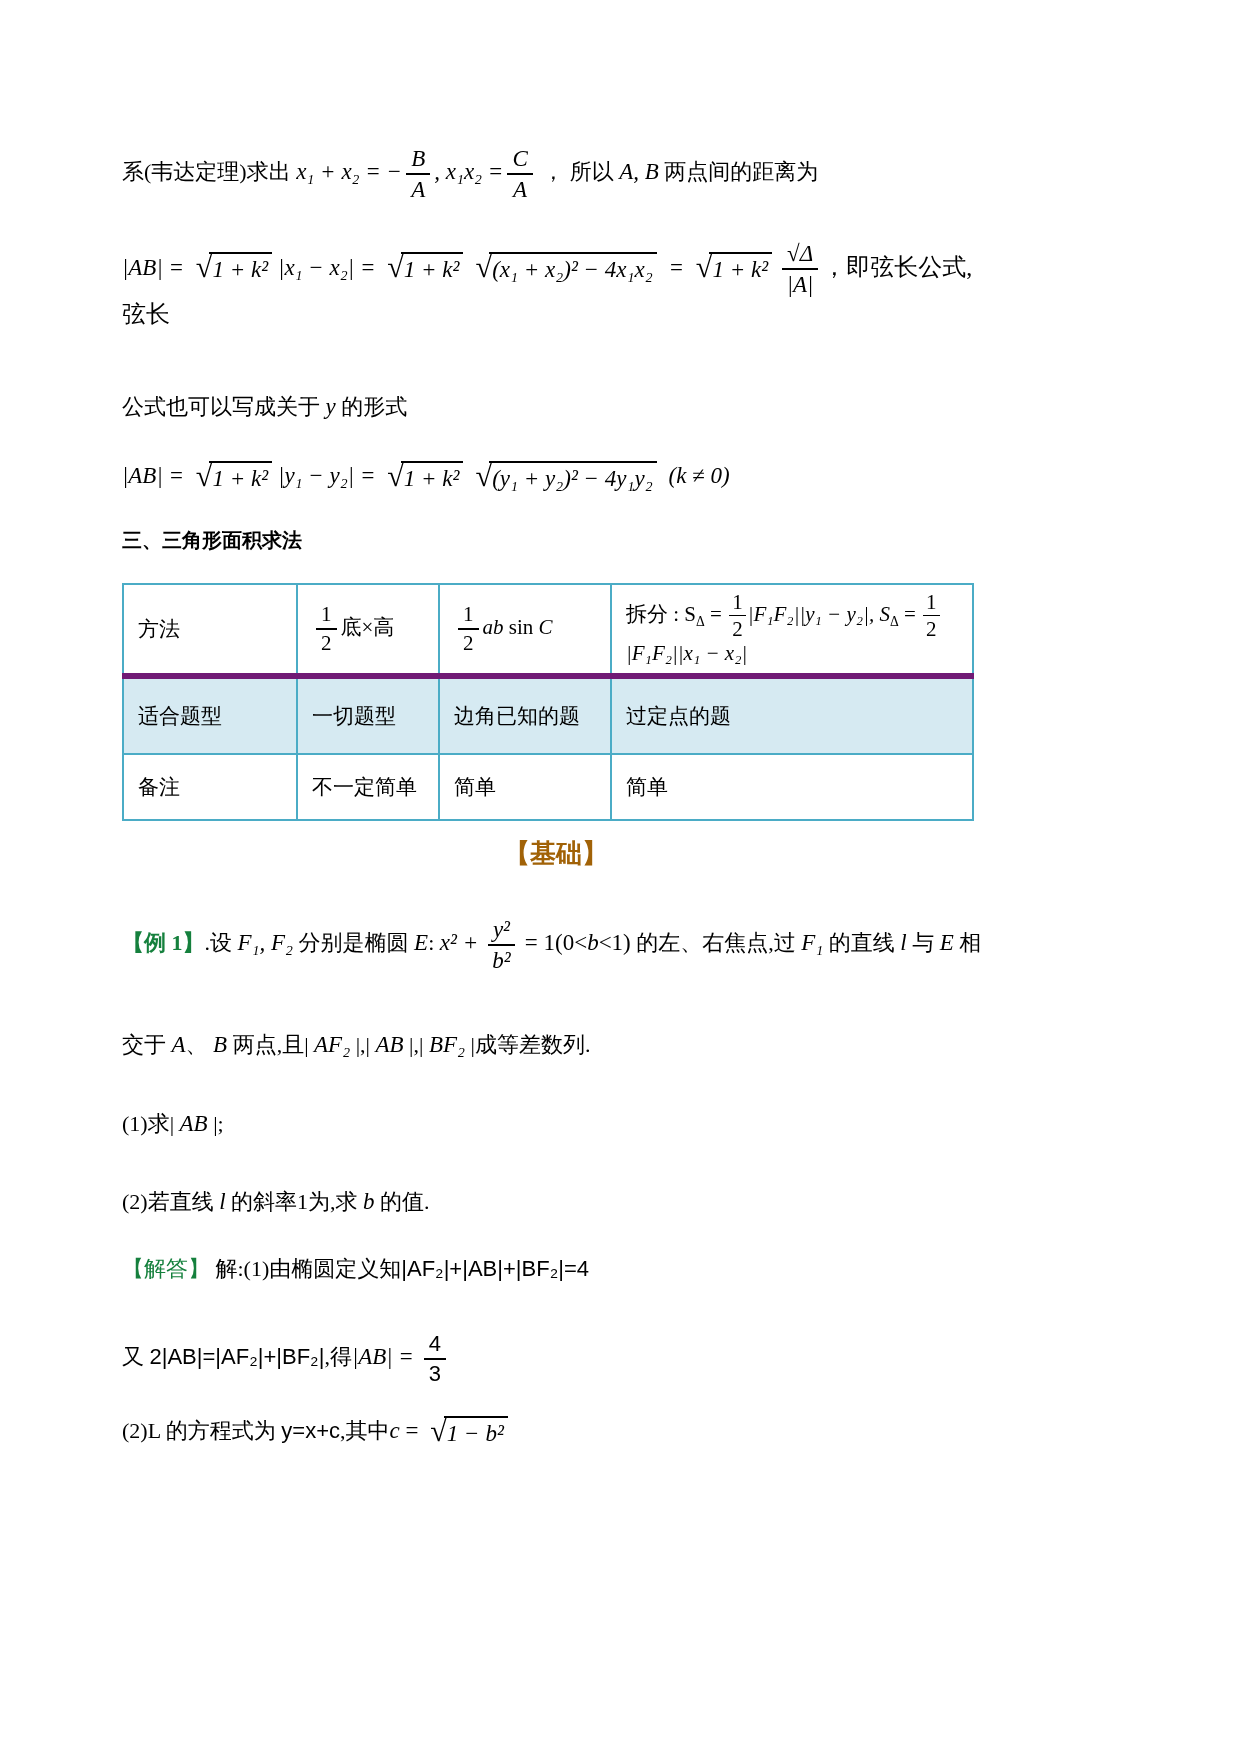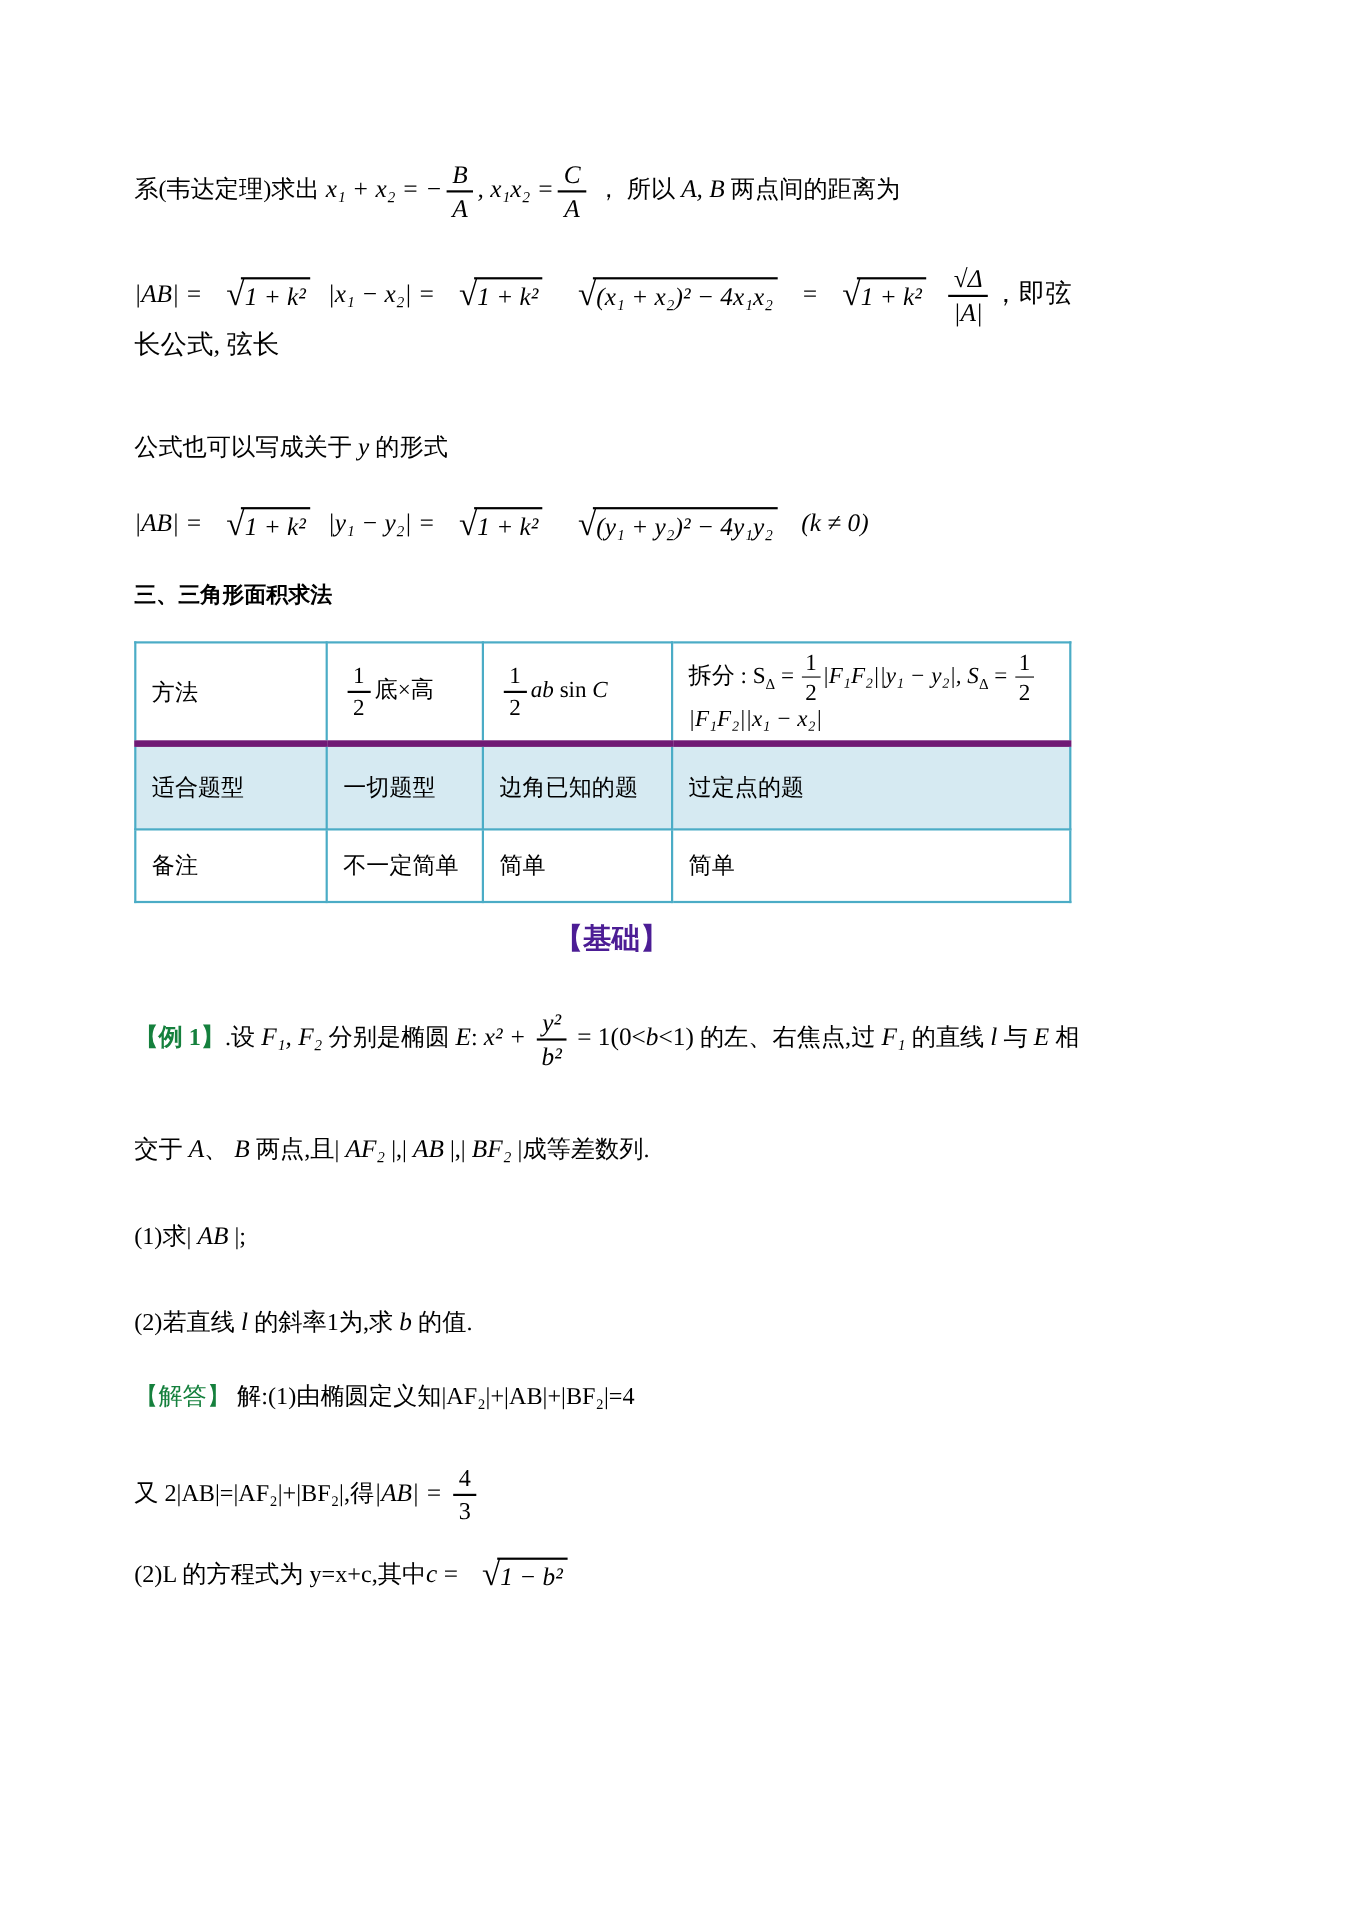--- a/index.html
+++ b/index.html
@@ -6,32 +6,32 @@
   .page {
     position:relative; width:1100px; height:1754px; background:#ffffff;
     font-family:"Liberation Serif","DejaVu Serif",serif;
     color:#000; overflow:hidden;
   }
   .content { padding:0 110px 0 122px; }
   .line { font-size:22px; line-height:1.45; }
   .math { font-size:23px; }
   .mi { font-style:italic; }
   .up { font-style:normal; }
-  .sans { font-family:Liberation Serif, serif; }
+  .sans { font-family:Liberation Sans, sans-serif; }
   .bold { font-weight:bold; }
   .blue { color:#15803d; }
-  .red  { color:#4c1d95; }
+  .red  { color:#a16207; }
 
   
   .frac { display:inline-flex; flex-direction:column; vertical-align:middle; text-align:center; margin:0 4px; }
   .frac .num { border-bottom:2px solid #000; padding:0 5px 2px; line-height:1.1; display:block; }
   .frac .den { padding-top:2px; line-height:1.1; display:block; }
 
   
-  .sqrt { display:inline-block; white-space:nowrap; vertical-align:middle; margin:0 16px; }
+  .sqrt { display:inline-block; white-space:nowrap; vertical-align:middle; margin:0 6px; }
   .sqrt .sign { display:inline-block; font-size:1.32em; line-height:1; vertical-align:top; margin-right:-3px; }
   .sqrt .rad  { display:inline-block; border-top:2px solid #000; vertical-align:top; padding:2px 4px 0 3px; line-height:1.2; }
 
   .heading {
     font-family:"Liberation Sans","DejaVu Sans",sans-serif;
     font-weight:bold; font-size:20px; margin-top:32px;
   }
 
   
   .area-table { border-collapse:collapse; margin-top:29px; width:774px; table-layout:fixed; }

